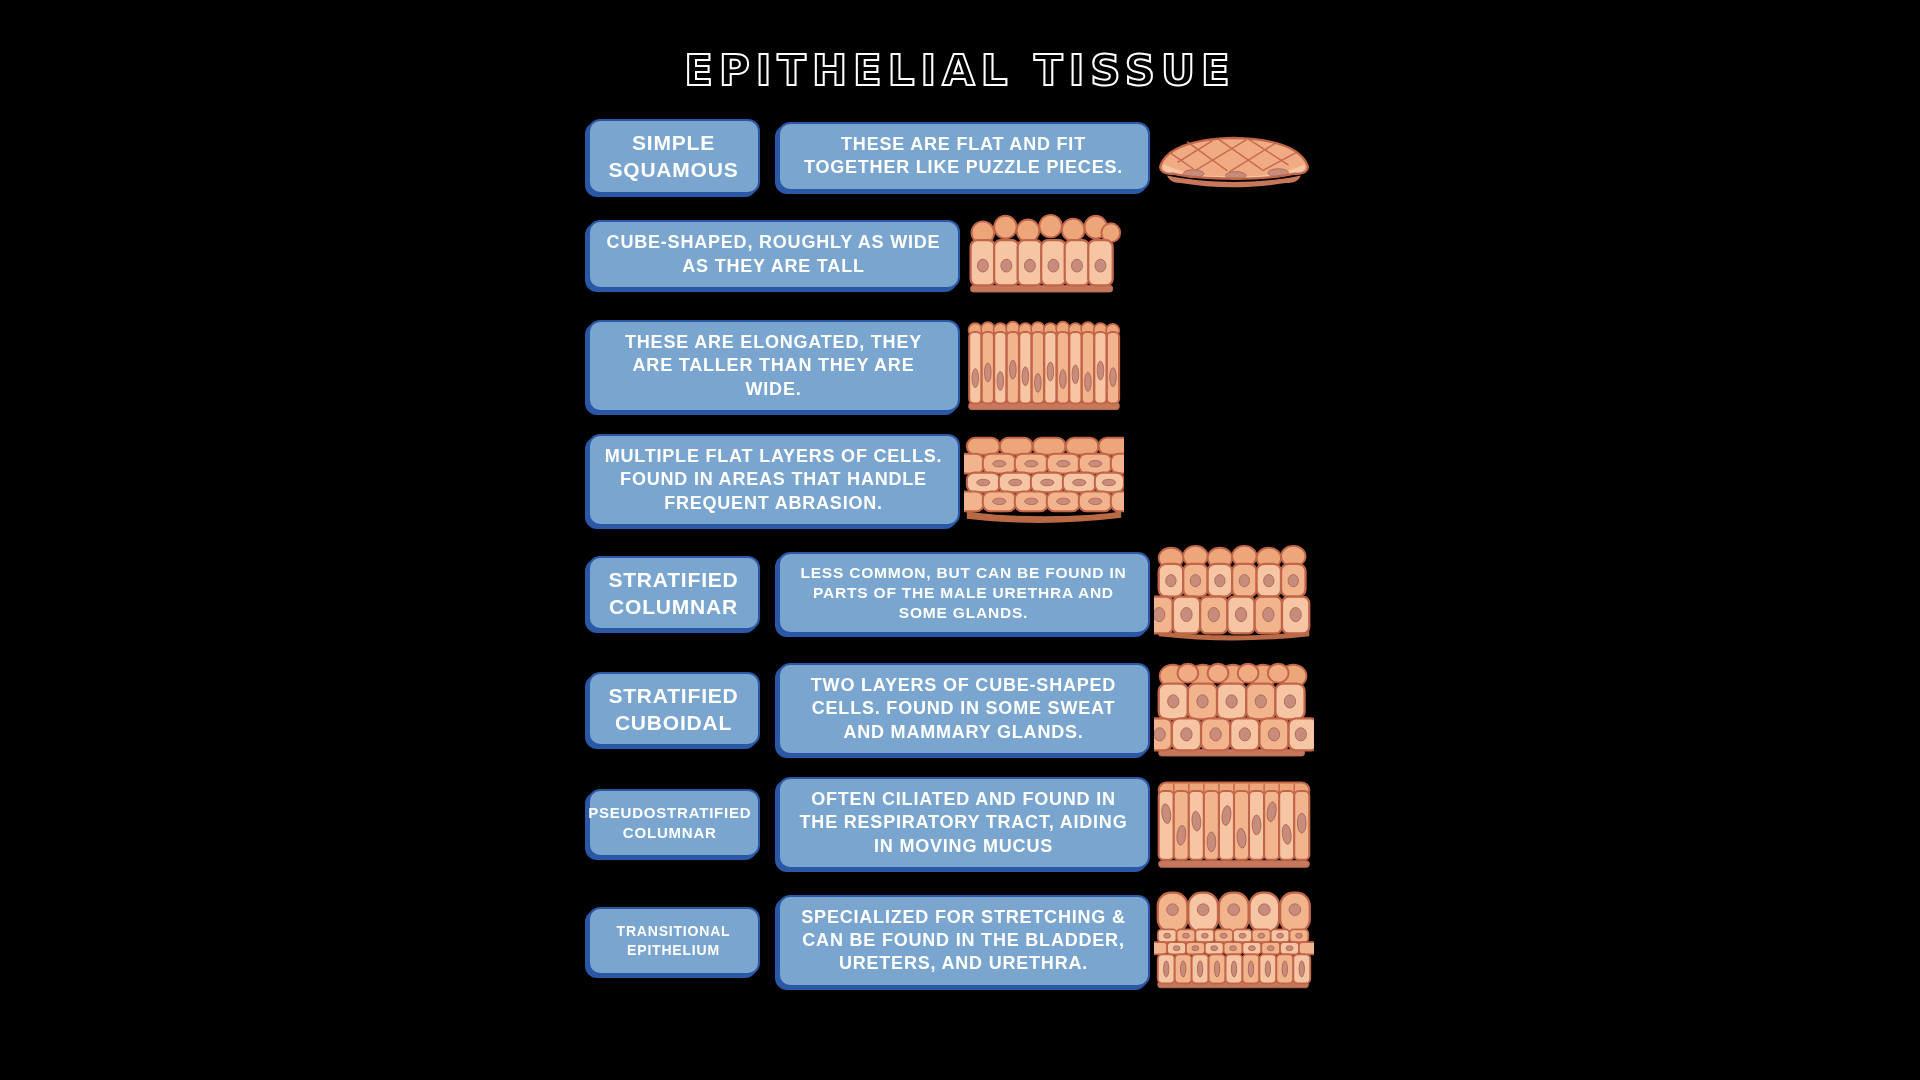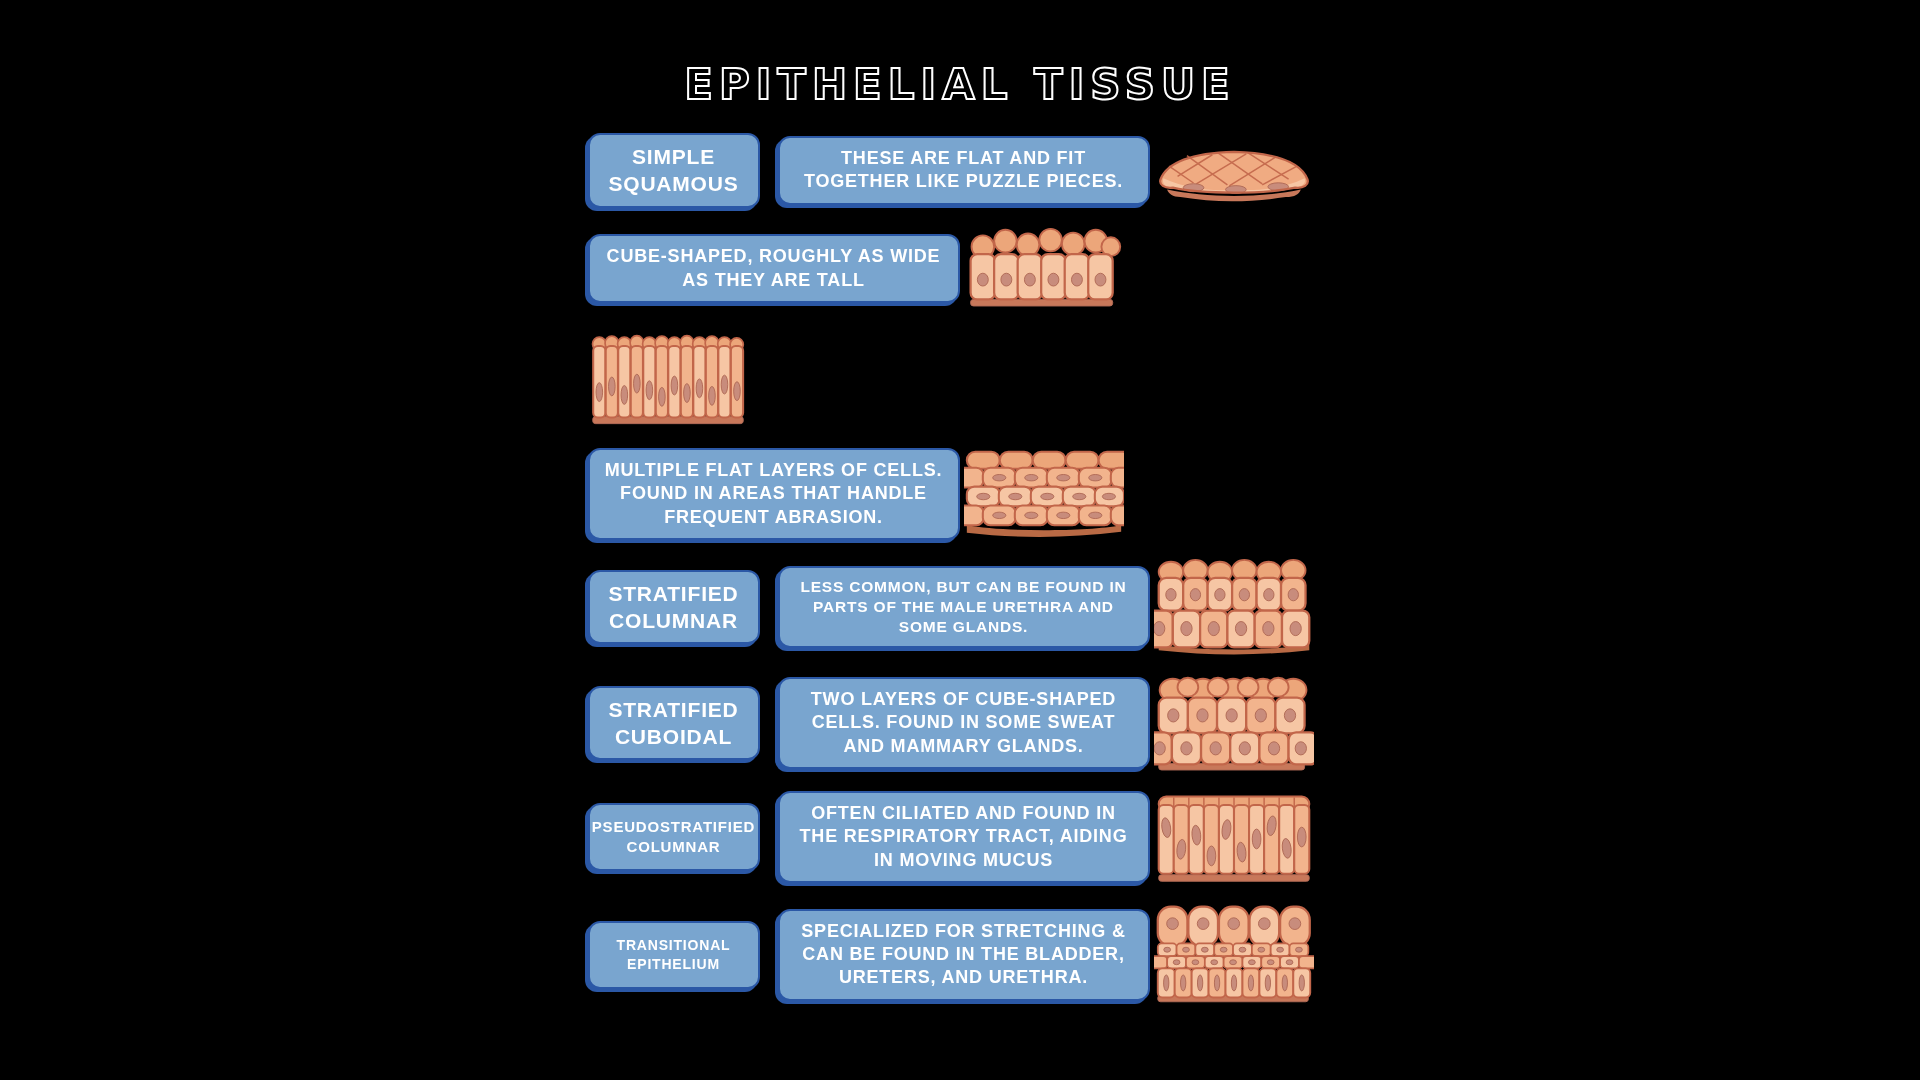--- a/index.html
+++ b/index.html
@@ -6,21 +6,21 @@
     margin: 0; padding: 0;
     width: 1920px; height: 1080px;
     background: #000000;
     overflow: hidden;
     font-family: "Liberation Sans", "DejaVu Sans", sans-serif;
   }
   .canvas { width: 1920px; height: 1080px; position: relative; }
 
   .page-title {
     margin: 0;
-    padding-top: 60px;
+    padding-top: 46px;
     text-align: center;
     font-size: 42px;
     font-weight: 800;
     letter-spacing: 6px;
     color: #000000;
     -webkit-text-stroke: 2px #ffffff;
     text-transform: uppercase;
     font-family: "DejaVu Sans", sans-serif;
   }
 
@@ -37,21 +37,21 @@
   }
   .box {
     background: #79a5cf;
     border: 2.5px solid #2b58a6;
     border-radius: 12px;
     box-shadow: -3px 3px 0 #2b58a6;
     color: #ffffff;
     font-weight: 700;
     display: flex;
     align-items: center;
-    justify-content: center;
+    justify-content: flex-end;
     text-align: center;
     box-sizing: border-box;
     letter-spacing: 0.8px;
     line-height: 1.3;
   }
   .label-box {
     width: 172px;
     min-height: 68px;
     margin-right: 18px;
     font-size: 21px;
@@ -148,20 +148,23 @@
               <ellipse cx="70" cy="57" rx="5.8" ry="6.8"></ellipse>
             <ellipse cx="95" cy="57" rx="5.8" ry="6.8"></ellipse>
               <ellipse cx="120" cy="57" rx="5.8" ry="6.8"></ellipse>
               <ellipse cx="145" cy="57" rx="5.8" ry="6.8"></ellipse>
           </g>
         </svg>
       </div>
     </div>
 
     <div class="row">
+      <div class="box desc-box">
+          <span>THESE ARE ELONGATED, THEY ARE TALLER THAN THEY ARE WIDE.</span>
+        </div>
       <div class="illus">
         <svg width="160" viewBox="0 0 170 106" role="img">
           <g fill="#eca67a" stroke="#c2664a" stroke-width="1.8">
             <ellipse cx="12" cy="15" rx="7.2" ry="7.5"></ellipse>
               <ellipse cx="25.3" cy="14" rx="7.2" ry="7.5"></ellipse>
               <ellipse cx="38.6" cy="15" rx="7.2" ry="7.5"></ellipse>
             <ellipse cx="51.9" cy="13.5" rx="7.2" ry="7.5"></ellipse>
               <ellipse cx="65.2" cy="15" rx="7.2" ry="7.5"></ellipse>
               <ellipse cx="78.5" cy="14" rx="7.2" ry="7.5"></ellipse>
             <ellipse cx="91.8" cy="15" rx="7.2" ry="7.5"></ellipse>

